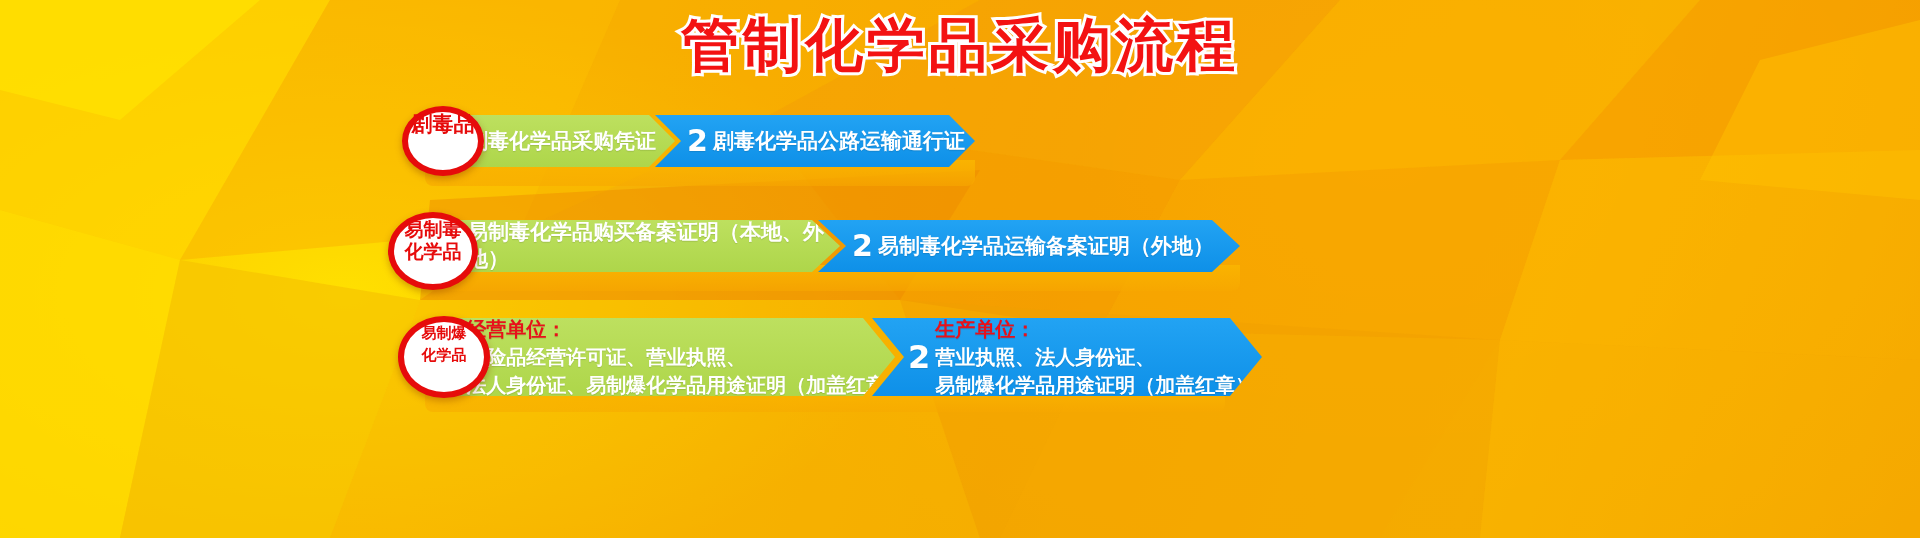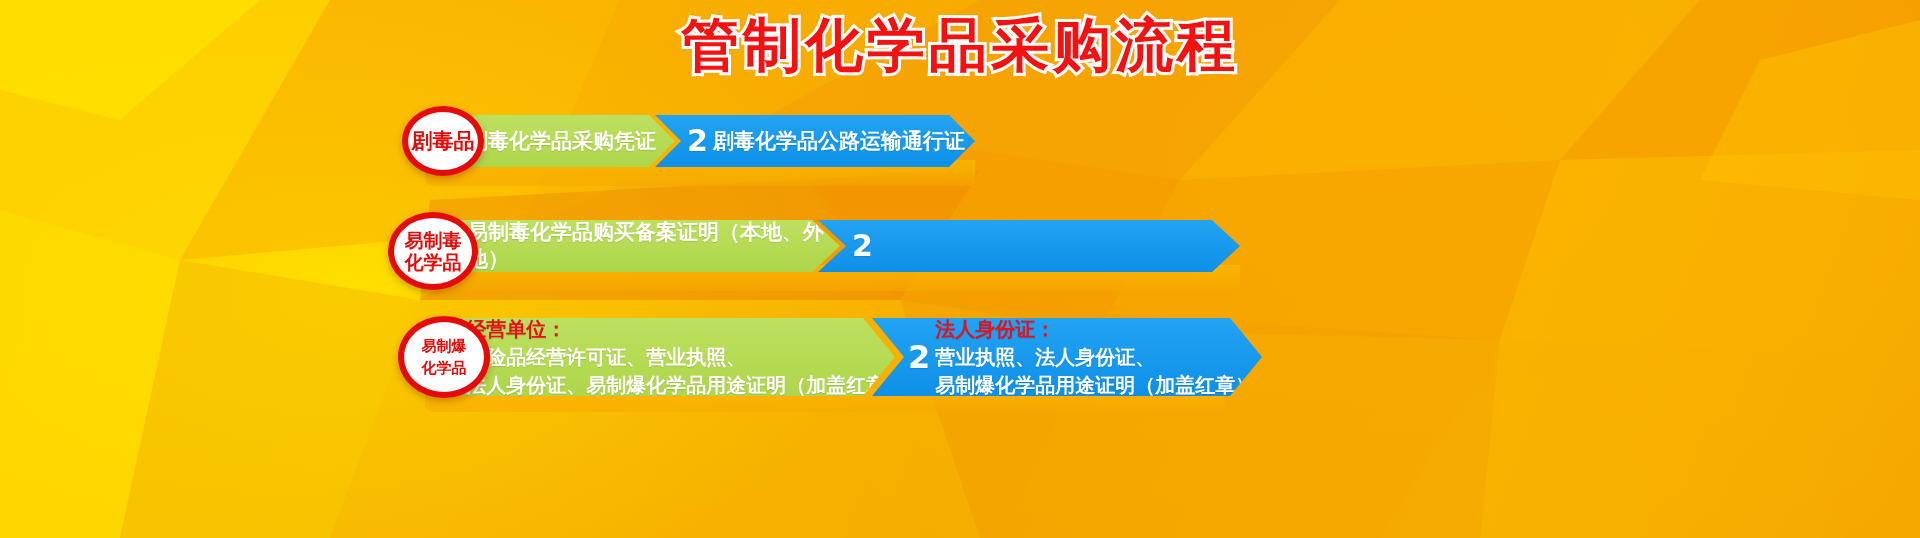--- a/index.html
+++ b/index.html
@@ -25,21 +25,21 @@
     paint-order:stroke fill;
     text-shadow:0 2px 0 rgba(255,255,255,.55);
     font-family:"DejaVu Sans","Liberation Sans",sans-serif;
   }
   #title .inner{position:relative;display:inline-block;}
 
   .badge{
     position:absolute;z-index:5;
     background:#ffffff;border:6px solid #e60b0b;border-radius:50%;
     box-sizing:border-box;
-    display:flex;align-items:center;justify-content:center;
+    display:flex;justify-content:center;
     color:#e60b0b;font-weight:bold;text-align:center;
     box-shadow:0 3px 7px rgba(120,40,0,.35);
     font-family:"DejaVu Sans","Liberation Sans",sans-serif;
   }
   .badge-1{left:402px;top:106px;width:82px;height:70px;font-size:21px;line-height:24px;}
   .badge-2{left:388px;top:212px;width:90px;height:78px;font-size:19px;line-height:22px;}
   .badge-3{left:398px;top:316px;width:92px;height:82px;font-size:15px;line-height:22px;}
   .badge span{display:block;white-space:pre-line;}
 
   .chev{
@@ -152,38 +152,39 @@
 化学品</span>
   </div>
 
   <div class="chev green r2-a">
     <span class="num">1</span>
     <span class="txt">易制毒化学品购买备案证明（本地、外地）</span>
   </div>
 
   <div class="chev blue r2-b">
     <span class="num">2</span>
+    <span class="txt">易制毒化学品运输备案证明（外地）</span>
   </div>
 
   <div class="shadowbar r3-shadow"></div>
 
   <div class="badge badge-3">
     <span>易制爆
 化学品</span>
   </div>
 
   <div class="chev green r3-a">
     <span class="num">1</span>
     <span class="txt lines">
       <span><em class="unit" style="font-style:normal;color:#e8111a">经营单位：</em><span>危险品经营许可证、营业执照、</span></span>
       <span>法人身份证、易制爆化学品用途证明（加盖红章）</span>
     </span>
   </div>
 
   <div class="chev blue r3-b">
     <span class="num">2</span>
     <span class="txt lines">
-      <span><em class="unit" style="font-style:normal;color:#e8111a">法人身份证：</em><span>营业执照、法人身份证、</span></span>
+      <span><em class="unit" style="font-style:normal;color:#e8111a">生产单位：</em><span>营业执照、法人身份证、</span></span>
       <span>易制爆化学品用途证明（加盖红章）</span>
     </span>
   </div>
 
 </div>
 
 </body></html>

